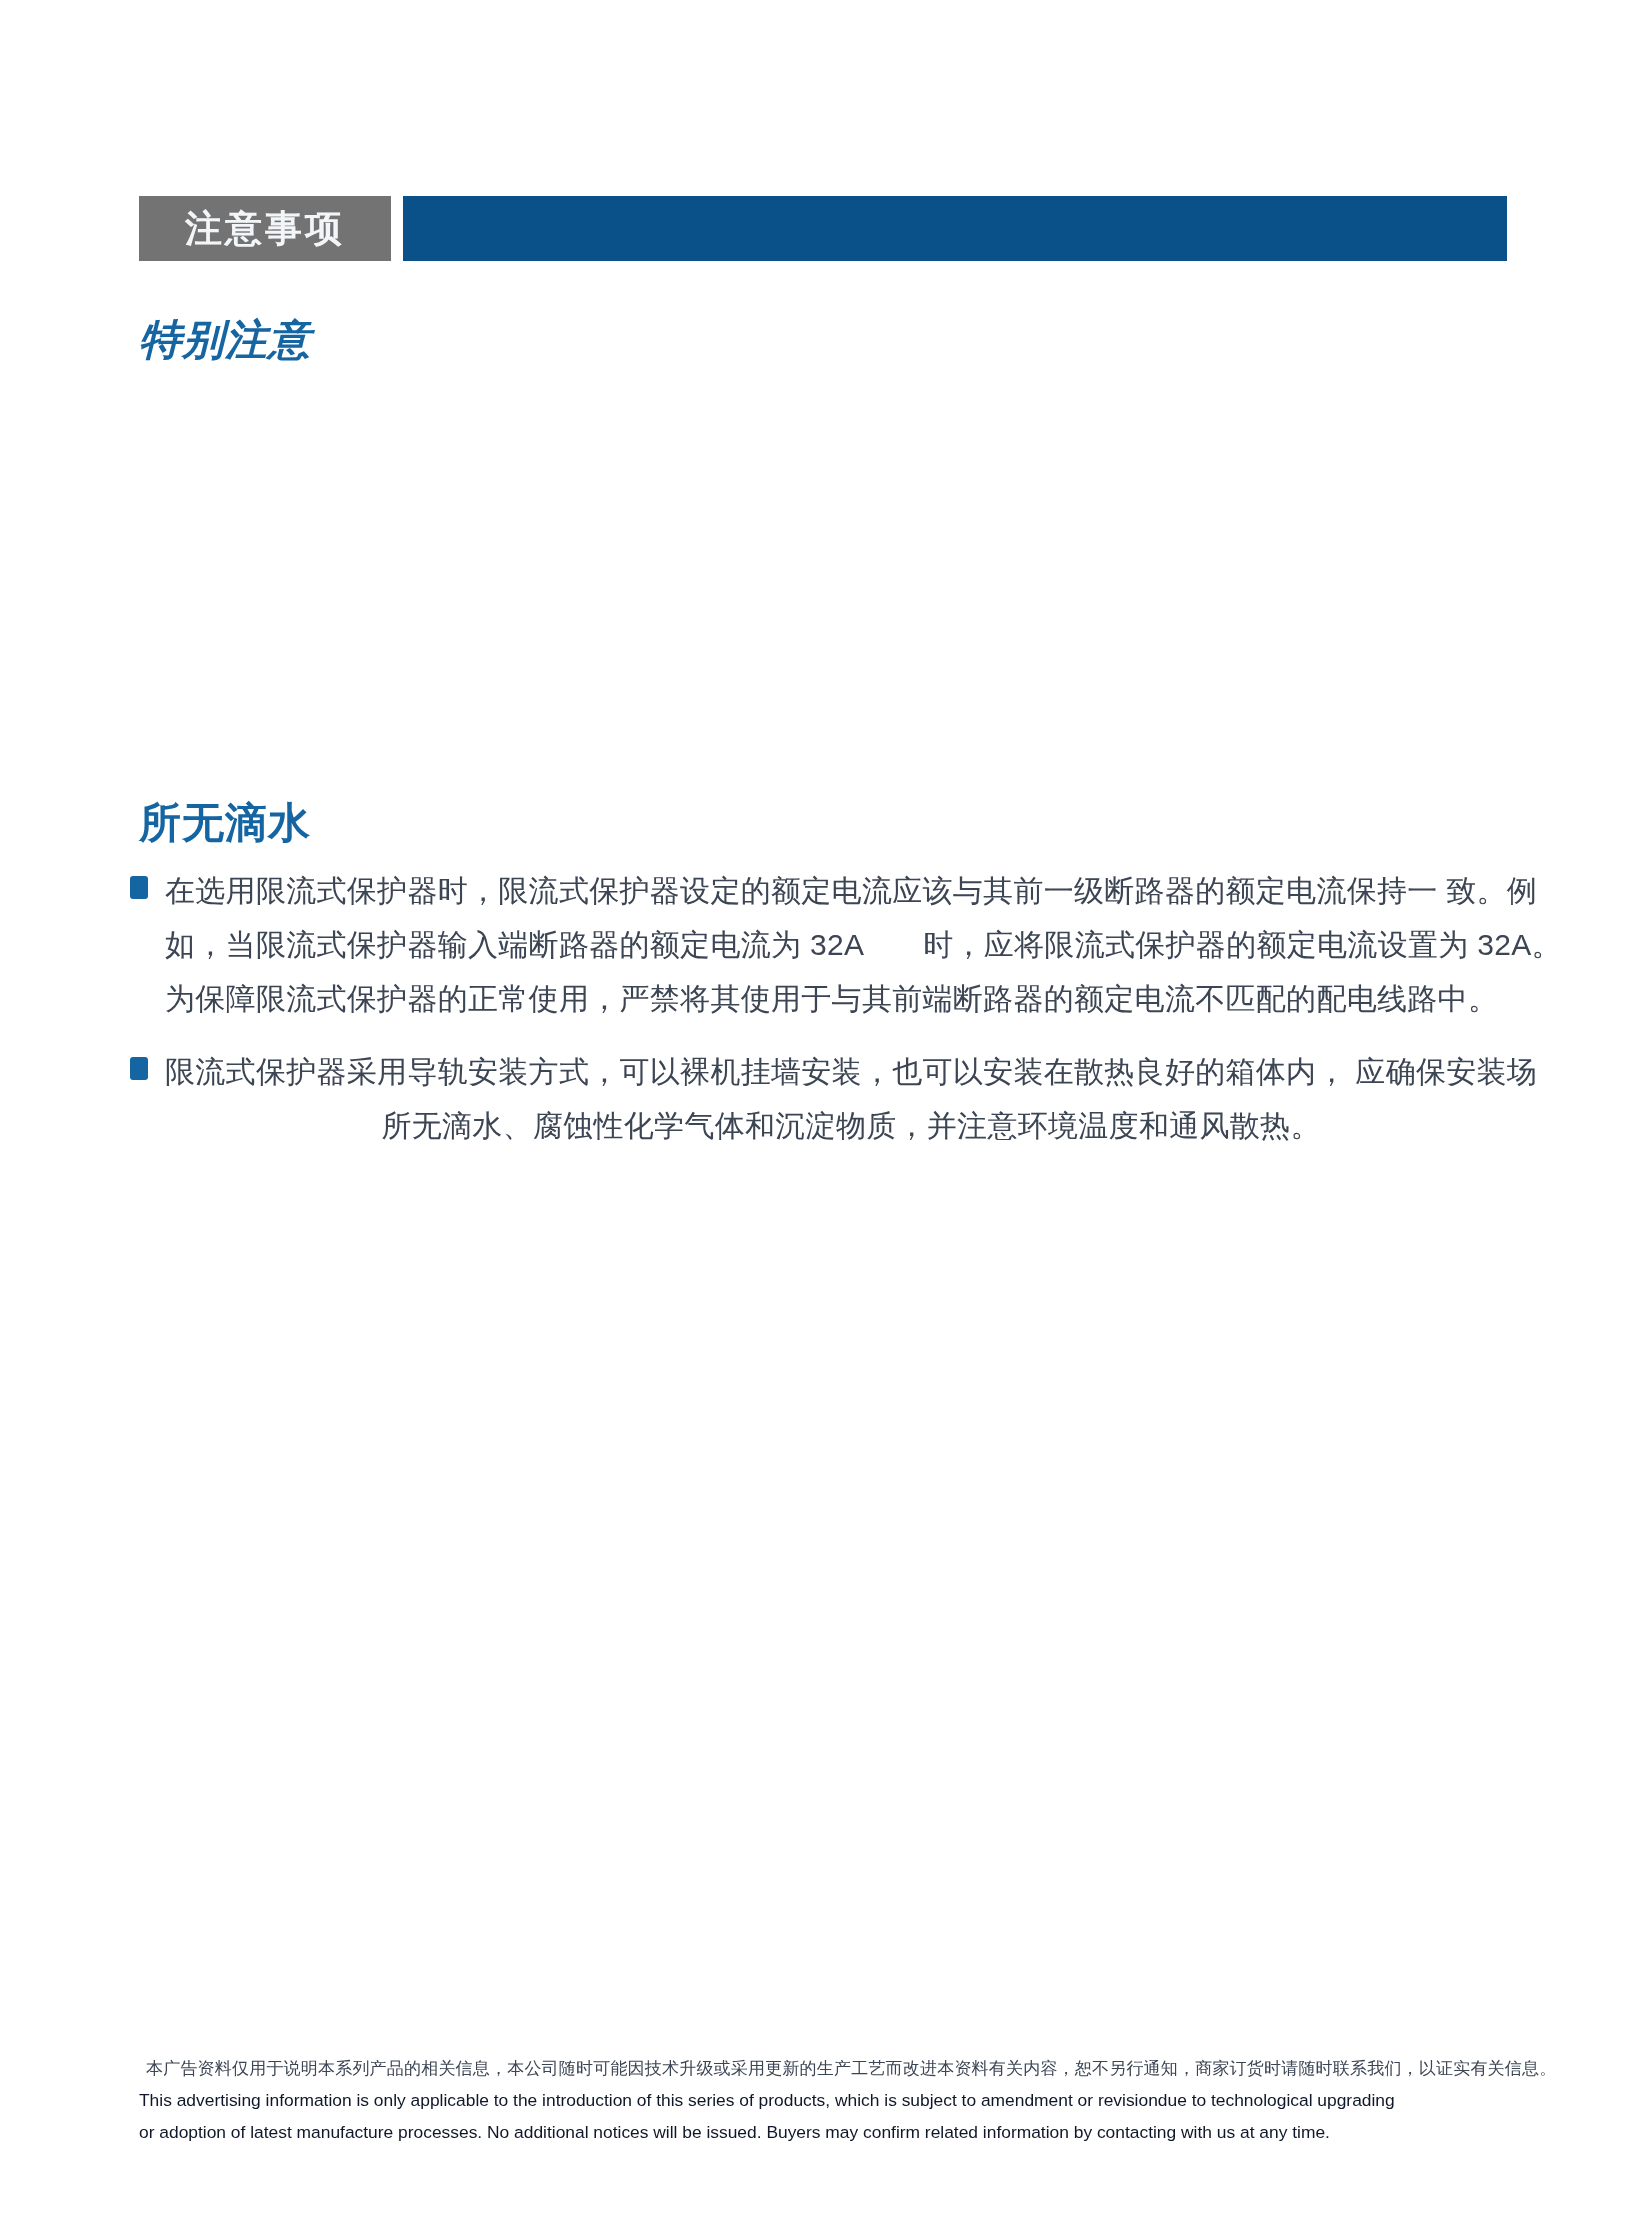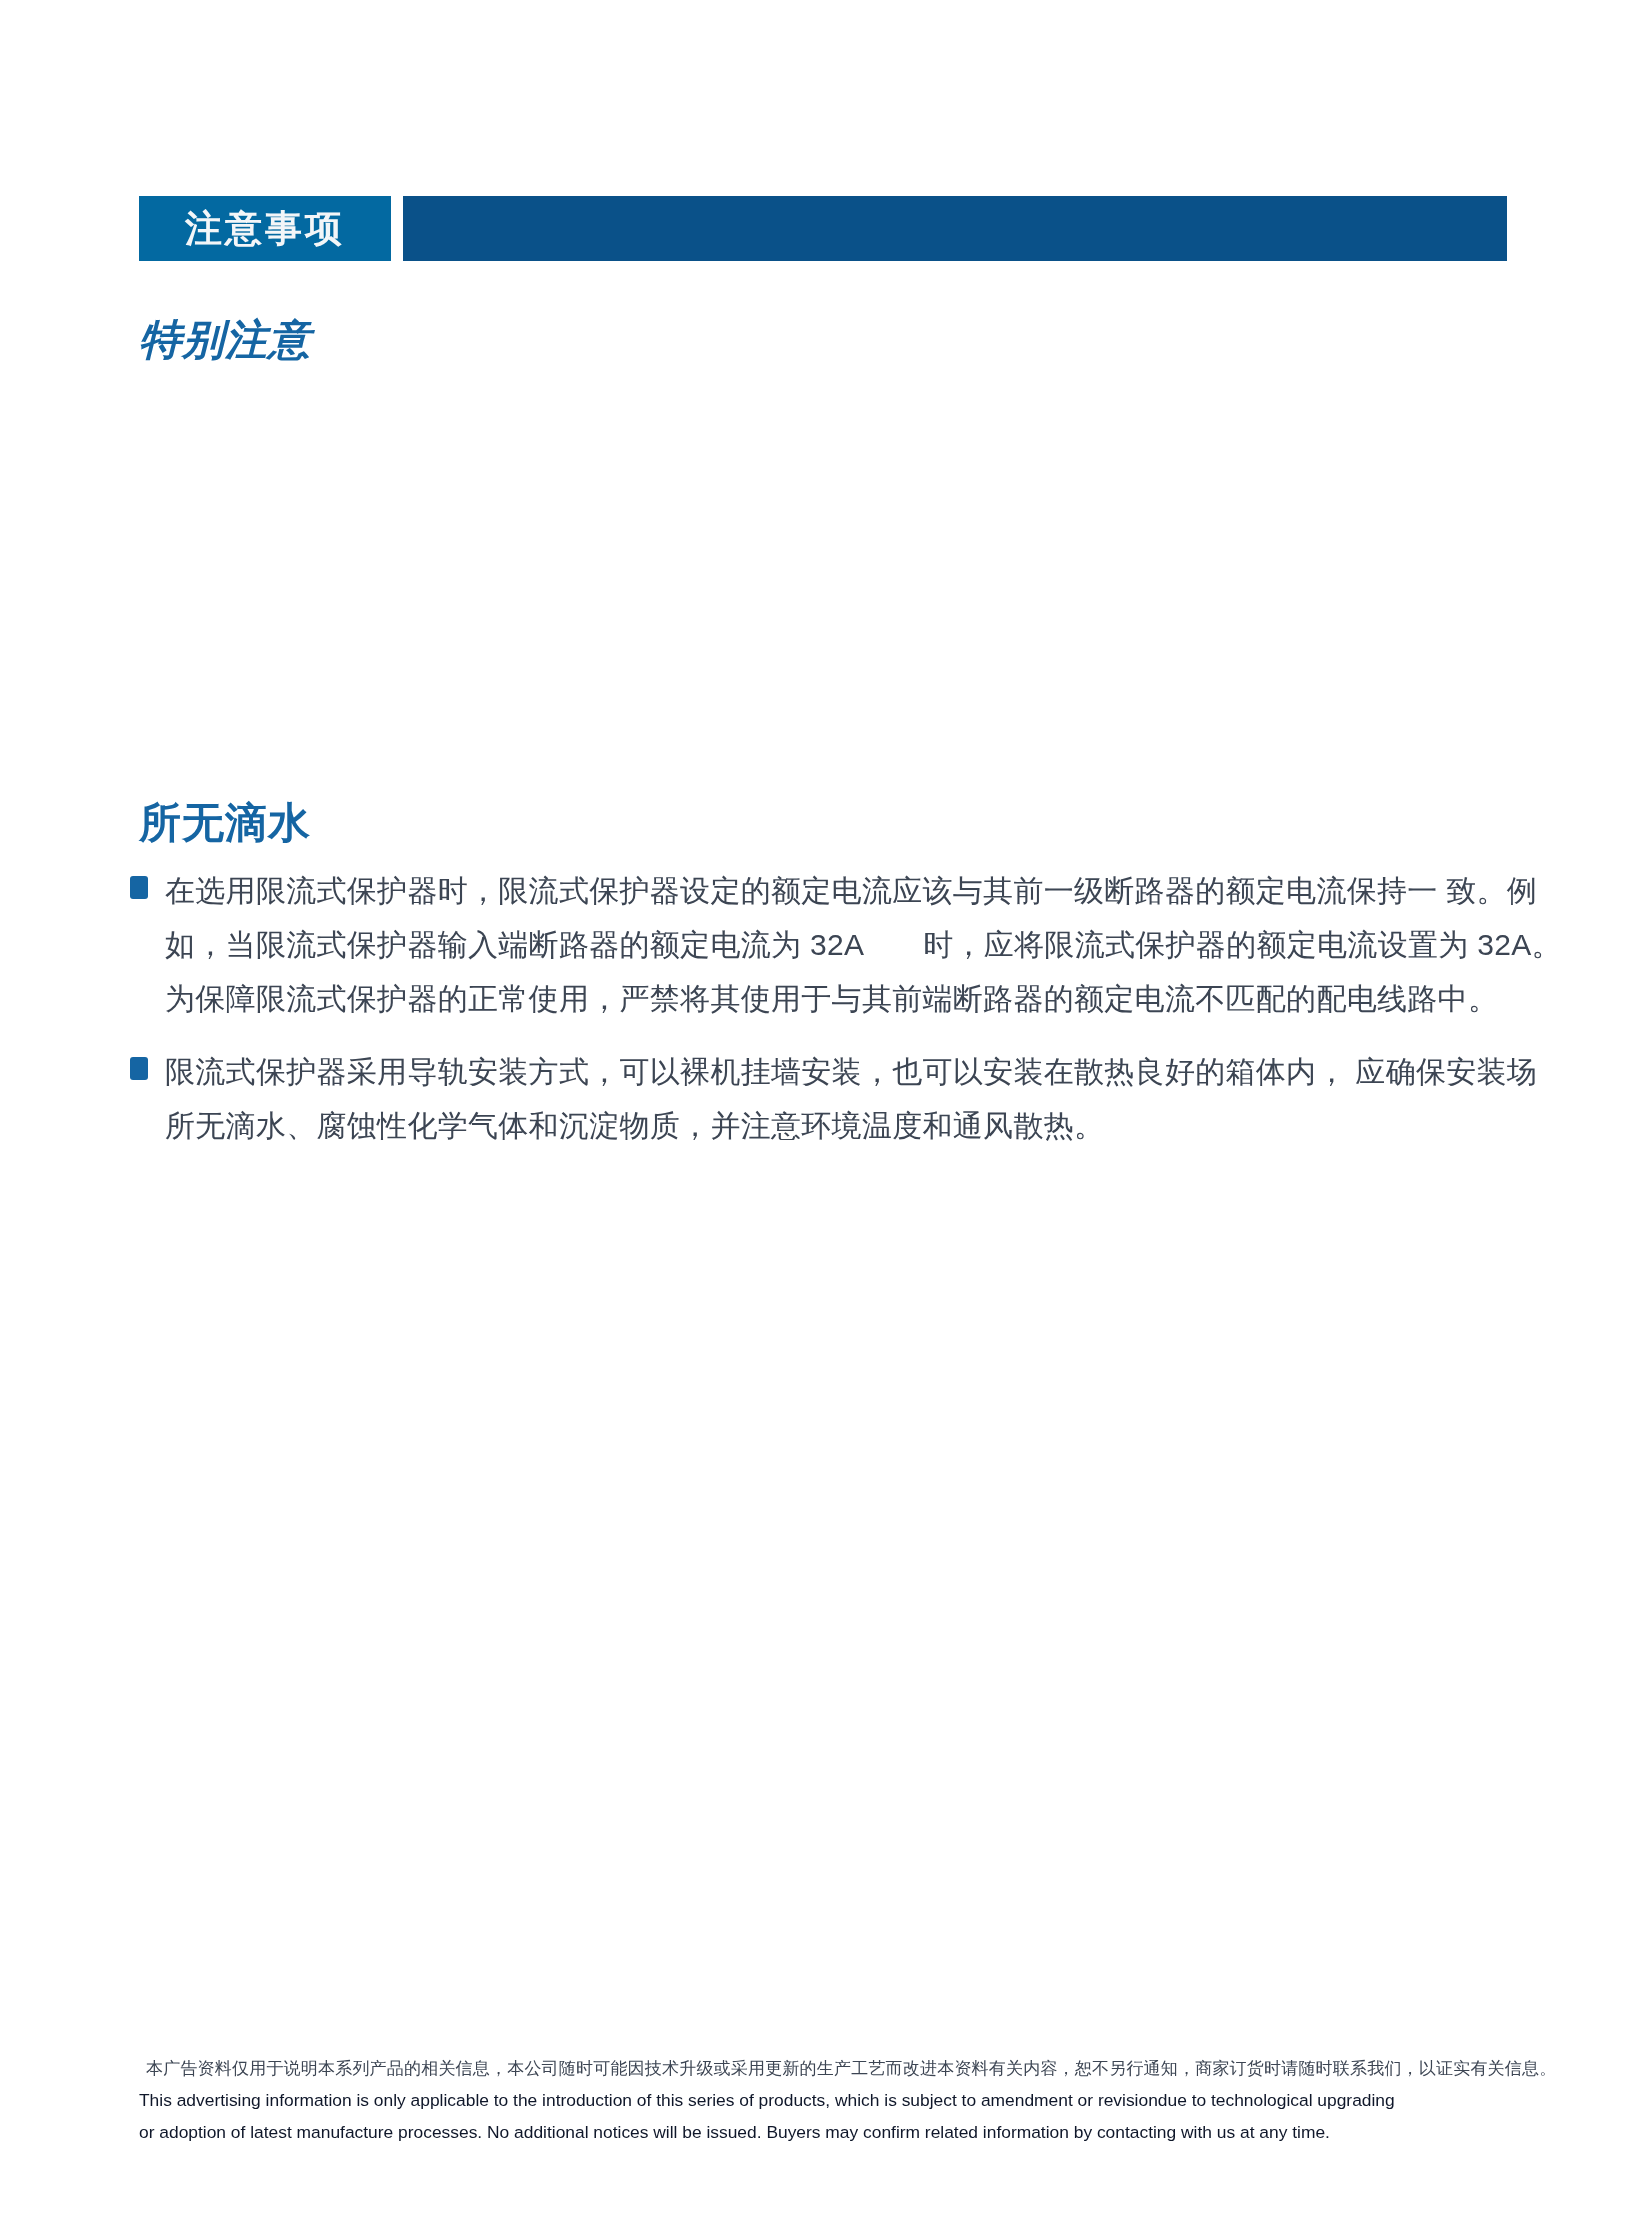--- a/index.html
+++ b/index.html
@@ -8,21 +8,21 @@
     width:1645px;
     height:2233px;
     background:#ffffff;
     font-family:"Liberation Sans", sans-serif;
     overflow:hidden;
   }
   
   .band-tab{
     position:absolute; left:139px; top:196px;
     width:252px; height:65px;
-    background:#0369a1;
+    background:#737373;
     display:flex; align-items:center; justify-content:center;
   }
   .band-tab .tab-label{
     color:#f3f6f8; font-weight:bold; font-size:37px; letter-spacing:3px;
   }
   .band-bar{
     position:absolute; left:403px; top:196px;
     width:1104px; height:65px;
     background:#0a5189;
   }
@@ -47,21 +47,21 @@
   .bullet .bullet-text{
     margin:0; font-size:30px; line-height:54px; color:#3c4553;
     white-space:pre; letter-spacing:0.3px;
   }
   .sq{
     position:absolute; left:0; top:12px;
     width:18px; height:23px;
     background:#1565a3; border-radius:3px;
   }
   .item1{top:864px;}
-  .item2{top:1045px;}
+  .item2{top:1045px;text-align:center;}
   .item3{top:1163px;}
   
   .f-cn{
     position:absolute; left:139px; top:2050px; margin:7px;
     font-size:17px; color:#3c4553; white-space:pre; letter-spacing:0.2px;font-family:Liberation Serif, serif;
   }
   .f-en{
     position:absolute; left:139px; top:2084px; margin:0;
     font-size:17.4px; line-height:32px; color:#0f172a; white-space:pre;
   }

